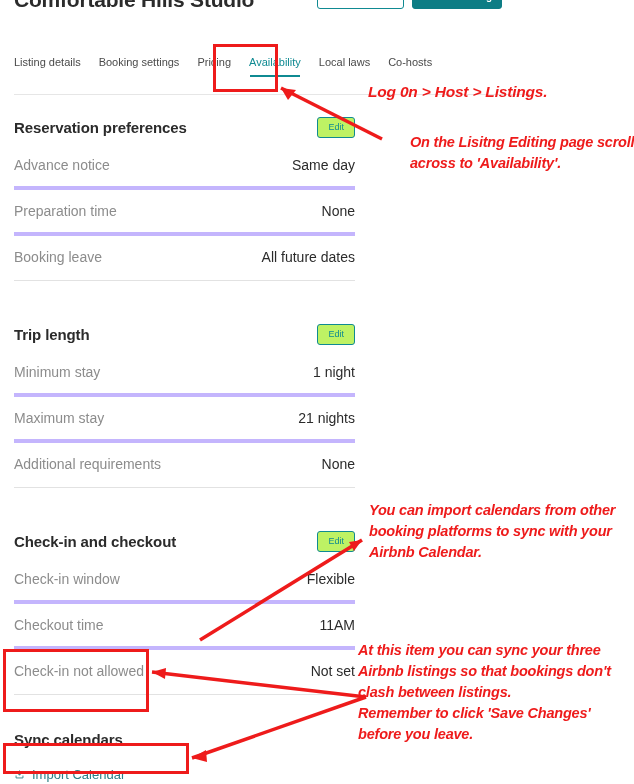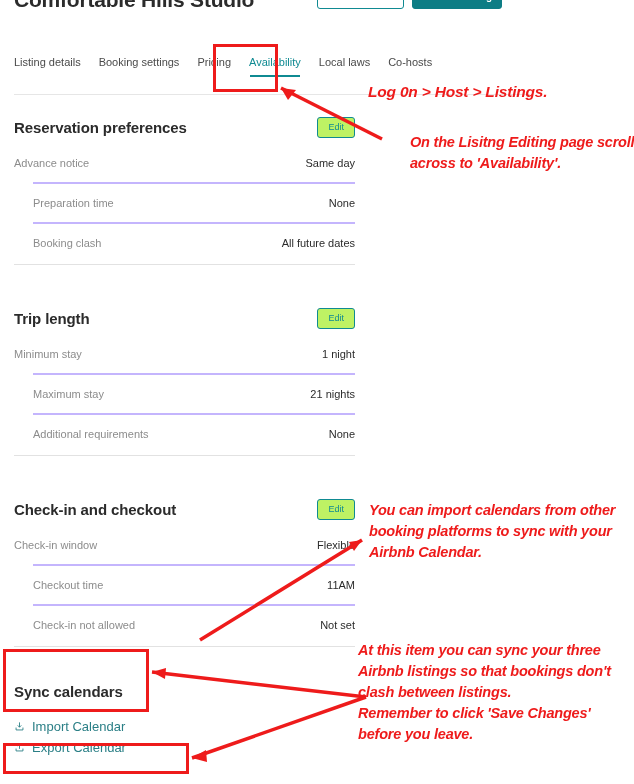--- a/index.html
+++ b/index.html
@@ -62,23 +62,23 @@
   .section-title {
     font-size: 15px; font-weight: bold; color: #2b2b2b; letter-spacing: -0.1px;
   }
   .edit-btn {
     border: 1px solid #0f8a92; color: #0f8a92; background: #bef264;
     font-size: 9px; padding: 4px 10px; border-radius: 3px;
     font-family: "Liberation Sans", sans-serif; line-height: 11px;
   }
   .row {
     display: flex; align-items: center; justify-content: space-between;
-    padding: 13px 0 13px 0; font-size: 11px; gap: 37px;
-  }
-  .row + .row { border-top: 2px solid #c4b5fd; margin-left: 19px; }
+    padding: 13px 0 13px 0; font-size: 14px; gap: 37px;
+  }
+  .row + .row { border-top: 4px solid #c4b5fd; }
   .row-label { color: #8c8c8c; }
   .row-value { color: #2b2b2b; }
   .section-rule { height: 1px; background: #e2e2e2; margin-top: 2px; }
   .gap-lg { height: 36px; }
 
   
   .sync-title {
     font-size: 15px; font-weight: bold; color: #2b2b2b; letter-spacing: -0.1px;
     margin-bottom: 16px;
   }
@@ -150,21 +150,21 @@
       </div>
       <div class="row">
         <span class="row-label">Advance notice</span>
         <span class="row-value">Same day</span>
       </div>
       <div class="row">
         <span class="row-label">Preparation time</span>
         <span class="row-value">None</span>
       </div>
       <div class="row">
-        <span class="row-label">Booking clash</span>
+        <span class="row-label">Booking leave</span>
         <span class="row-value">All future dates</span>
       </div>
       <div class="section-rule"></div>
     </div>
 
     <div class="gap-lg"></div>
 
     <div class="section">
       <div class="section-head">
         <div class="section-title">Trip length</div>

